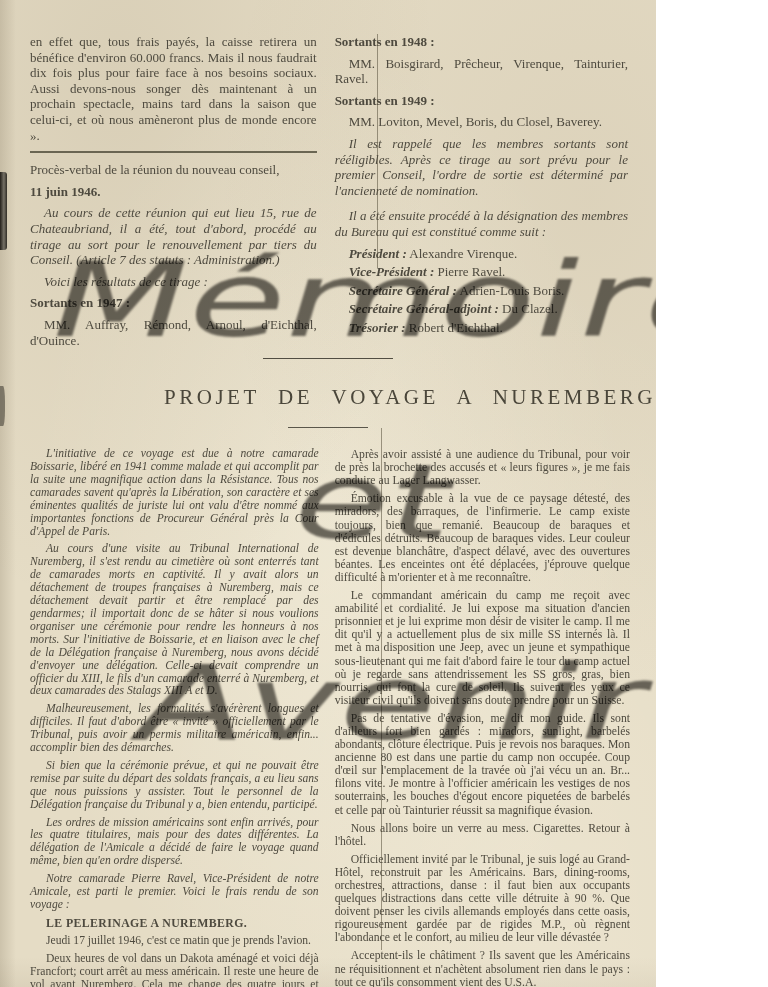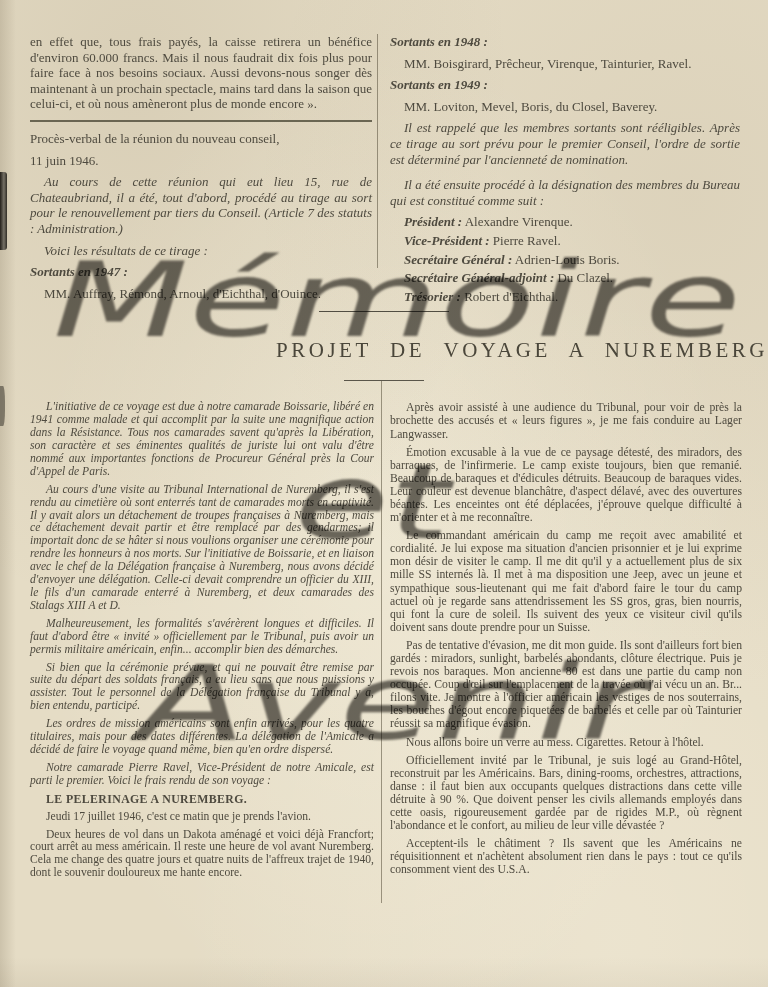--- a/index.html
+++ b/index.html
@@ -1,38 +1,38 @@
 <!DOCTYPE html>
 <html><head>
 <meta charset="utf-8">
 <style>
   html,body{margin:0;padding:0;}
   .page{
-    position:relative; width:768px; height:987px; overflow:hidden;
+    position:relative; width:656px; height:987px; overflow:hidden;
     background:
       radial-gradient(ellipse at 18% 8%, rgba(110,92,60,0.10), transparent 42%),
       radial-gradient(ellipse at 90% 20%, rgba(120,100,70,0.08), transparent 45%),
       radial-gradient(ellipse at 50% 55%, rgba(255,252,238,0.30), transparent 65%),
       radial-gradient(ellipse at 80% 95%, rgba(255,250,235,0.25), transparent 50%),
       linear-gradient(90deg, rgba(75,62,38,0.16), rgba(0,0,0,0) 16px),
       linear-gradient(0deg, rgba(90,75,50,0.07), rgba(0,0,0,0) 30px),
       #e5dcc5;
     font-family:"Liberation Serif","DejaVu Serif",serif;
     color:#4e4a3f;
   }
   
   .top-section{position:relative; display:flex; padding:34px 28px 0 30px; min-height:258px;}
   .tcol-left{width:342px; font-size:13px; line-height:15.6px; text-align:justify;}
   .tcol-right{width:350px; margin-left:18px; font-size:13px; line-height:15.6px; text-align:justify;}
   .tcol-left p, .tcol-right p{margin:0 0 6px 0;}
   .indent{text-indent:14px;font-style:italic;}
   .hr-col{height:2px; background:#56523f; border:0; margin:8px 0 9px 0; opacity:.85;}
   .pv-title{margin:0 0 4px 0;}
-  .pv-date{margin:0 0 6px 0;}
-  .sortants-label{font-style:italic; font-weight:bold; margin:2px 0 3px 0;}
+  .pv-date{margin:0 0 6px 0;font-weight:bold;}
+  .sortants-label{font-weight:bold; margin:2px 0 3px 0;}
   .names{text-indent:14px; margin:0 0 4px 0;}
   .bureau-row{margin:0 0 3px 14px;}
   .bureau-role{font-style:italic; font-weight:bold;}
   
   .vdiv{position:absolute; width:1px; background:rgba(86,78,58,0.55);}
   .vdiv-top{left:377px; top:34px; height:234px;}
   .vdiv-article{left:381px; top:412px; height:522px;}
   
   .sep-rule{width:130px; height:1px; background:#514d42; margin:4px auto 0 auto;}
   .article-title{

